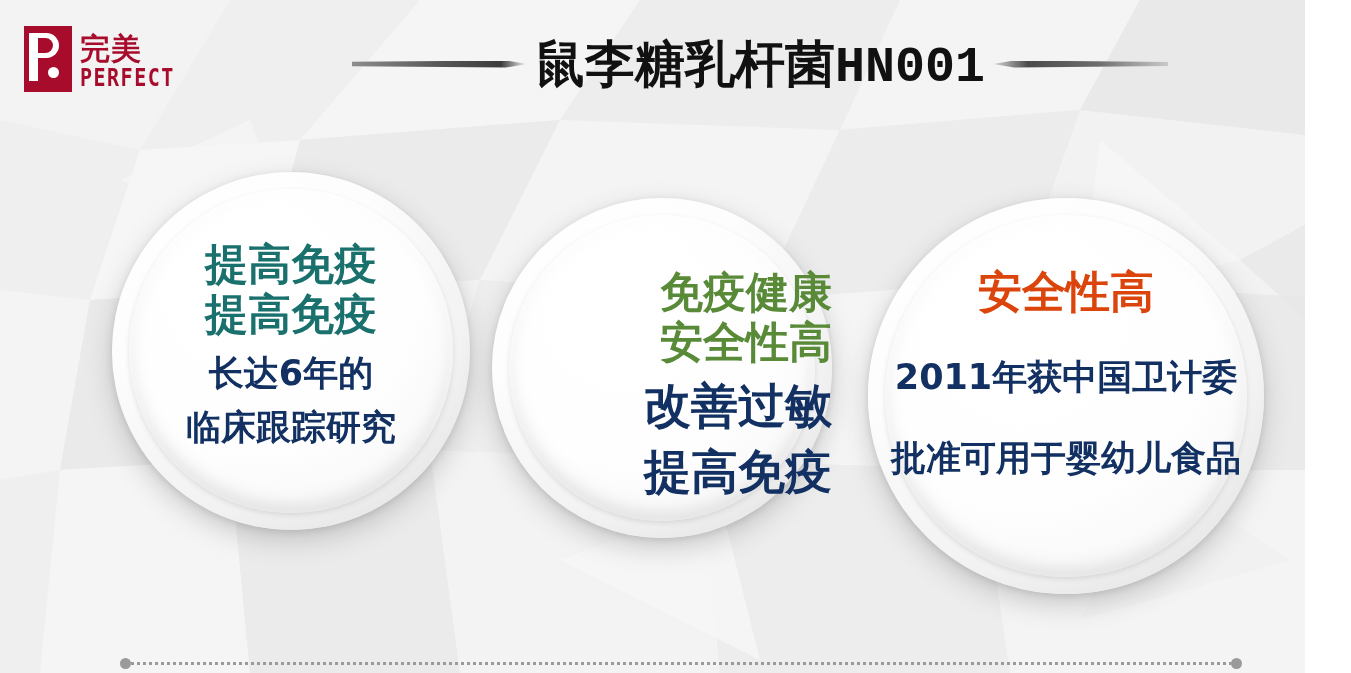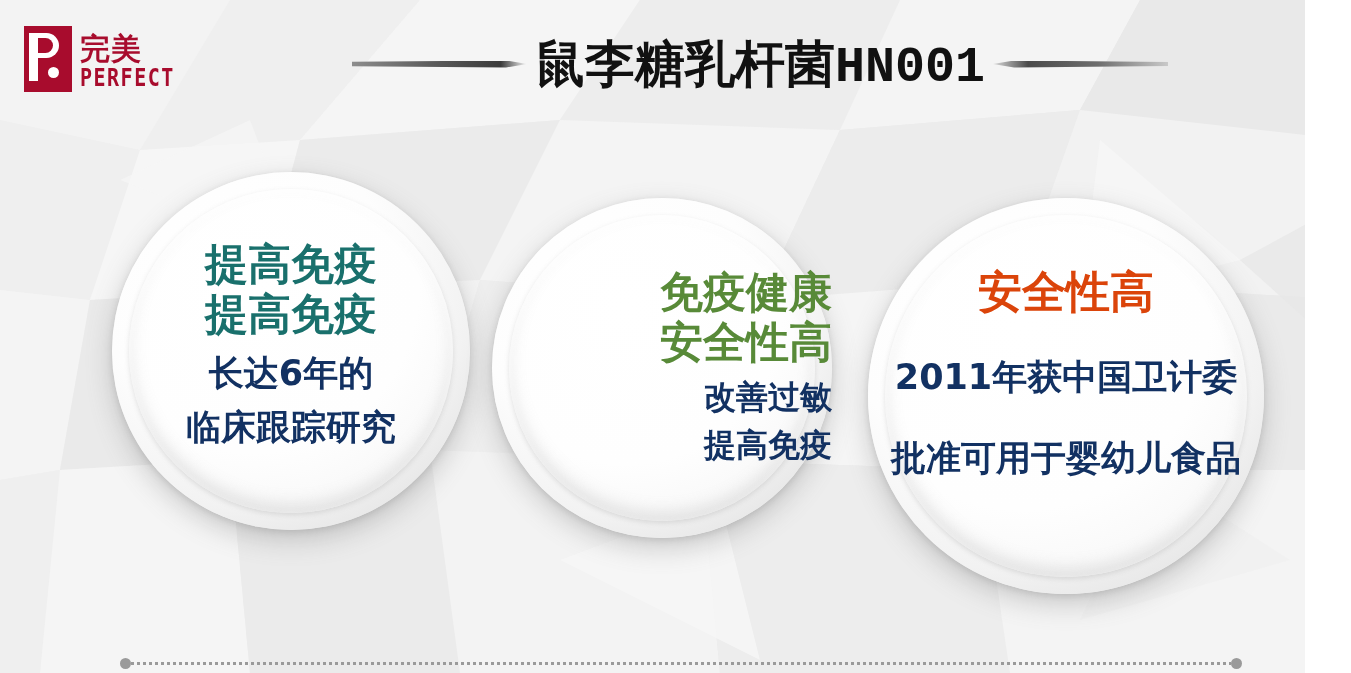--- a/index.html
+++ b/index.html
@@ -208,21 +208,21 @@
     font-weight: bold;
     line-height: 1.2;
     color: #123162;
     font-family: "DejaVu Sans", "Liberation Sans", sans-serif;
   }
 
   .b1 .head-line { font-size: 43px; color: #19706C; }
   .b1 .sub-line  { font-size: 35px; margin-top: 12px; }
 
   .b2 .head-line { font-size: 43px; color: #588A38; }
-  .b2 .sub-line  { font-size: 32px; margin-top: 10px; }
+  .b2 .sub-line  { font-size: 47px; margin-top: 10px; }
 
   .b3 .head-line { font-size: 44px; color: #DB440A; }
   .b3 .sub-line  { font-size: 35px; margin-top: 0; }
 
   .b3 .bubble-text { width: 420px; left: -12px; }
 
   
   .bottom-rule {
     position: absolute;
     left: 120px;

